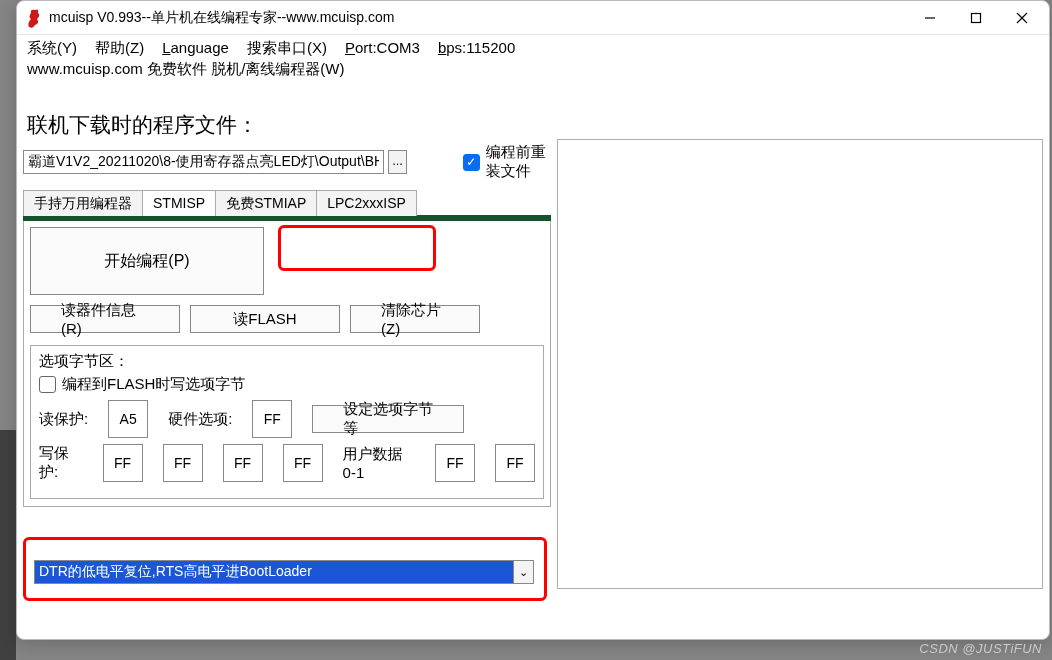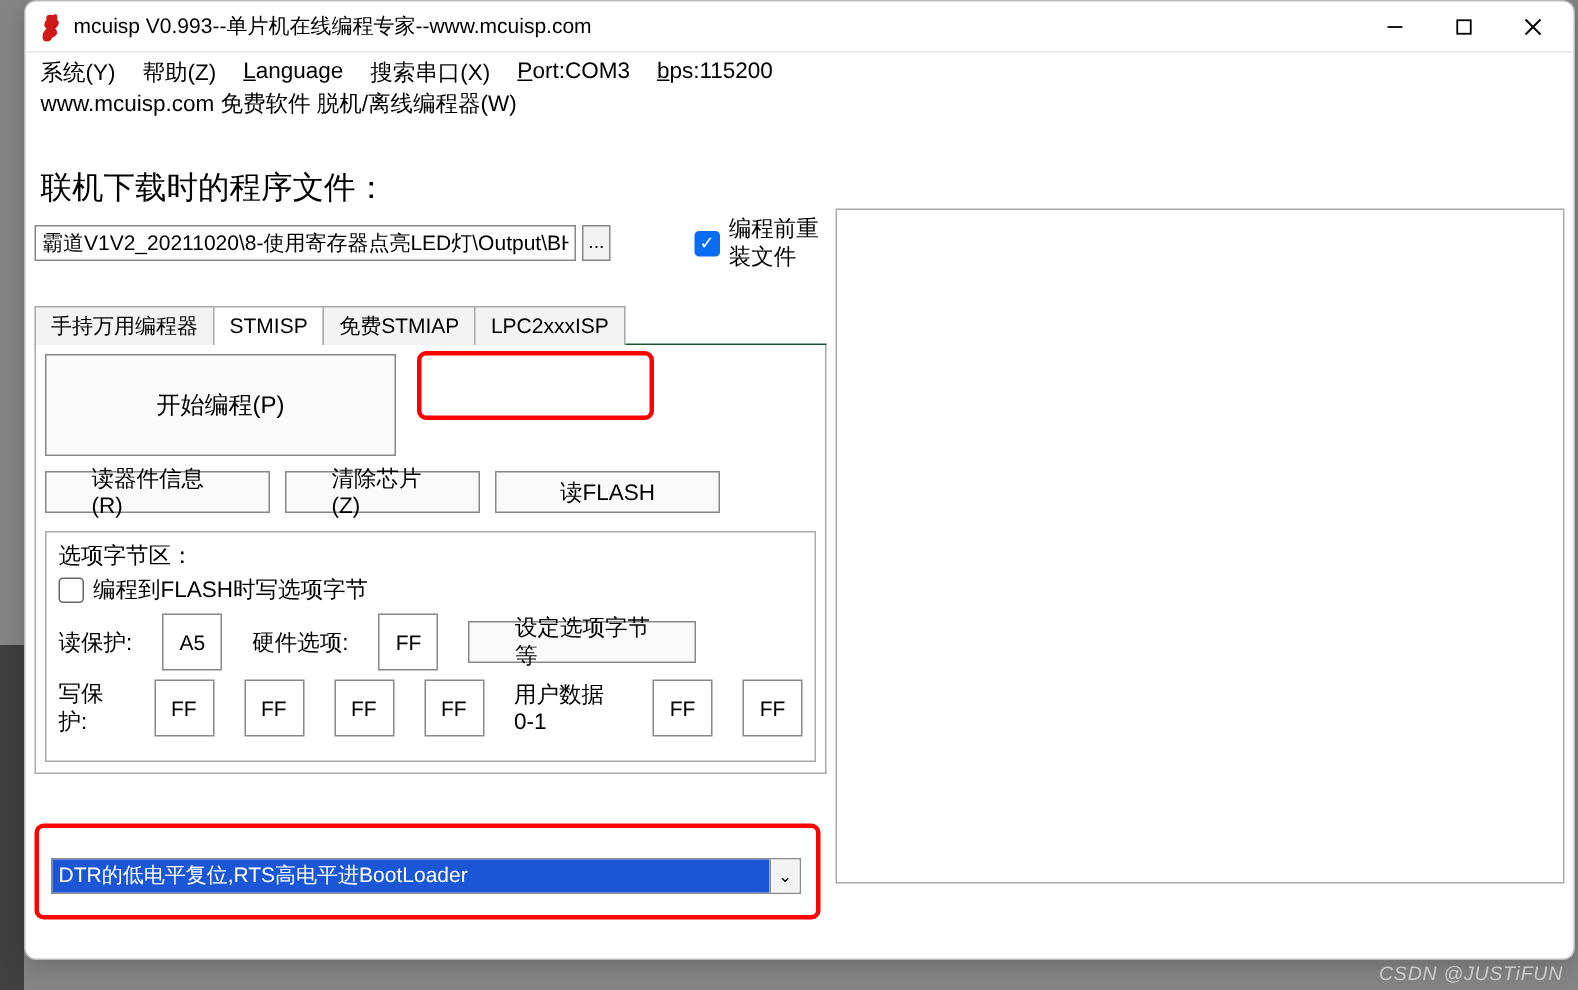--- a/index.html
+++ b/index.html
@@ -43,21 +43,21 @@
   }
   .reload-chk { display: flex; align-items: center; gap: 6px; font-size: 15px; margin-left: 52px; }
   .chk {
     width: 17px; height: 17px; border: 1px solid #666; border-radius: 3px;
     display: inline-flex; align-items: center; justify-content: center;
     background: #fff; flex-shrink: 0;
   }
   .chk.on { background: #0a6cf0; border-color: #0a6cf0; }
   .chk.on::after { content: "✓"; color: #fff; font-size: 12px; line-height: 1; }
   .tabstrip {
-    display: flex; border-bottom: 1px solid #14532d; margin-top: 16px;
+    display: flex; border-bottom: 6px solid #14532d; margin-top: 2px;
   }
   .tab {
     padding: 4px 10px 3px 10px; font-size: 14px; border: 1px solid #aaa;
     border-bottom: none; margin-right: -1px; background: #f3f3f3;
     position: relative; top: 1px;
   }
   .tab.active { background: #fff; }
   .tabbody {
     border: 1px solid #aaa; border-top: none; padding: 6px; position: relative;
     min-height: 286px;
@@ -81,21 +81,21 @@
   .optbyte {
     border: 1px solid #aaa; margin-top: 12px; padding: 6px 8px 10px 8px;
   }
   .optbyte .hdr { font-size: 15px; margin-bottom: 4px; }
   .opt-chk { display: flex; align-items: center; gap: 6px; font-size: 15px; margin-bottom: 6px; }
   .fieldrow { display: flex; align-items: center; gap: 20px; font-size: 15px; margin-bottom: 6px; }
   .hex {
     width: 40px; height: 38px; border: 1px solid #888; text-align: center;
     font-size: 14px; background: #fff;
   }
-  .bottom-area { position: absolute; left: 6px; width: 524px; top: 536px; margin-top: 12px; }
+  .bottom-area { position: absolute; left: 6px; width: 524px; top: 536px; }
   .redbox2 {
     border: 3px solid #f00; border-radius: 6px; padding: 20px 8px 14px 8px;
     width: 524px;
   }
   .combo {
     display: flex; width: 500px; height: 24px; border: 1px solid #888;
   }
   .combo-sel {
     flex: 1; background: #1a56d6; color: #fff; font-size: 14px;
     padding: 1px 4px; display: flex; align-items: center;
@@ -177,22 +177,22 @@
       </div>
 
       <div class="tabbody">
         <div class="redbox1"></div>
         <div class="prog-row">
           <div class="start-btn">开始编程(P)</div>
         </div>
 
         <div class="btnrow">
           <div class="std-btn" style="width:150px">读器件信息(R)</div>
+          <div class="std-btn" style="width:150px">读FLASH</div>
           <div class="std-btn" style="width:130px">清除芯片(Z)</div>
-          <div class="std-btn" style="width:150px">读FLASH</div>
         </div>
 
         <div class="optbyte">
           <div class="hdr">选项字节区：</div>
           <div class="opt-chk">
             <span class="chk"></span>
             <span>编程到FLASH时写选项字节</span>
           </div>
           <div class="fieldrow">
             <span>读保护:</span>

